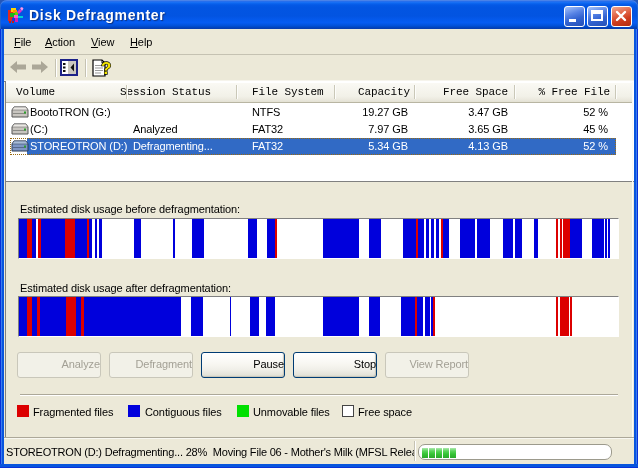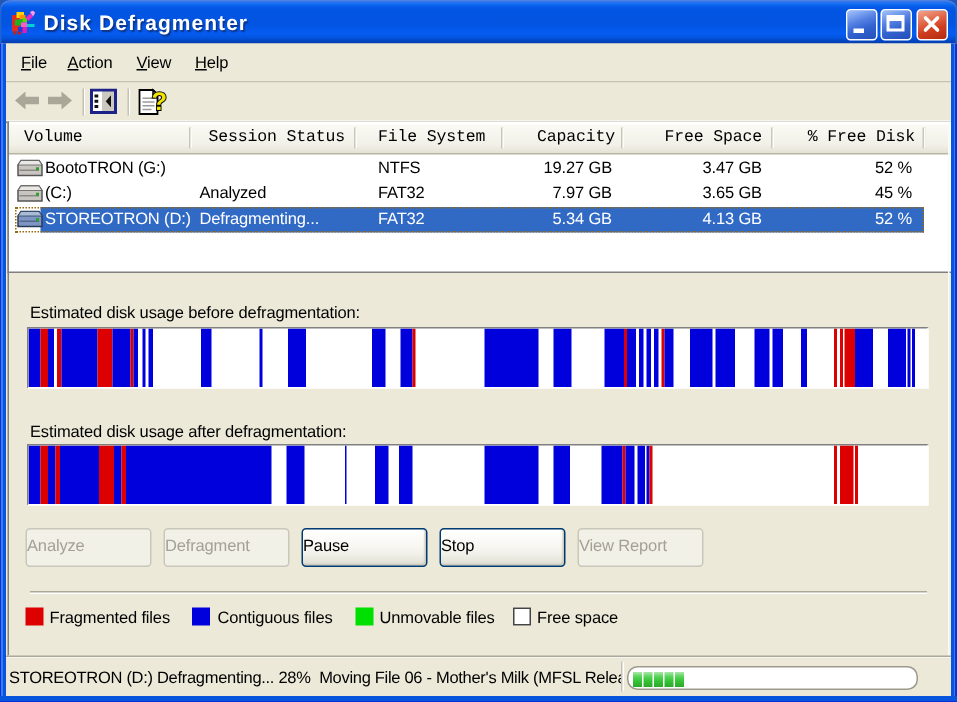--- a/index.html
+++ b/index.html
@@ -32,21 +32,21 @@
 .row{position:absolute;left:5px;width:536px;height:17px;}
 .cell{position:absolute;top:2px;white-space:nowrap;}
 .rnum{text-align:right;}
 #selbg{position:absolute;left:22px;top:0px;width:589px;height:17px;background:#316AC5;}
 .selrow .cell{color:#fff;z-index:2;}
 #focusrect{position:absolute;left:5px;top:0px;width:606px;height:17px;border:1px dotted #9A6A10;box-sizing:border-box;}
 
 .lbl{color:#000;}
 .bar{left:18px;width:601px;height:41px;background:#fff;border-top:1px solid #808080;border-left:1px solid #808080;border-right:1px solid #FFFFFF;border-bottom:1px solid #FFFFFF;box-sizing:border-box;}
 
-.btn{top:352px;width:84px;height:26px;border-radius:3px;box-sizing:border-box;text-align:left;line-height:23px;font-size:11px;}
+.btn{top:352px;width:84px;height:26px;border-radius:3px;box-sizing:border-box;text-align:right;line-height:23px;font-size:11px;}
 .btnE{border:1px solid #003C74;background:linear-gradient(180deg,#FFFFFF 0%,#F8F7F2 45%,#F0EFE8 70%,#E5E4DA 90%,#DDDBCF 100%);box-shadow:inset -1px -1px 1px #C8C6B8;}
 .btnD{border:1px solid #C9C7BA;background:#F2F1E8;color:#A3A095;}
 
 .sq{top:405px;width:12px;height:12px;box-sizing:border-box;}
 .leglbl{top:406px;}
 
 #sbTopLine{left:4px;top:437px;width:630px;height:1px;background:#ACA899;border-bottom:1px solid #F8F7F0;}
 #statusbar{left:4px;top:439px;width:630px;height:25px;background:#ECE9D8;}
 #stext{position:absolute;left:2px;top:7px;width:410px;overflow:hidden;white-space:nowrap;letter-spacing:-0.2px;}
 #ssep{position:absolute;left:410px;top:2px;width:1px;height:20px;background:#C5C2B2;border-right:1px solid #fff;}
@@ -119,25 +119,25 @@
   <rect x="3" y="13" width="8" height="1" fill="#9a9a9a"></rect>
       <rect x="3" y="15.5" width="6" height="1" fill="#9a9a9a"></rect>
   <text x="9" y="16.5" font-family="Liberation Sans" font-size="17" font-weight="bold" fill="#F2E400" stroke="#000" stroke-width="1.3" paint-order="stroke">?</text>
  </svg>
 </div>
 
 <div class="abs" id="clientTop"></div>
 <div class="abs" id="list"></div>
 <div class="abs" id="lhdr">
  <span class="hc" style="left:10px">Volume</span>
- <span class="hc" style="left:133px">Session Status</span>
+ <span class="hc" style="left:114px">Session Status</span>
  <span class="hc" style="left:246px">File System</span>
  <span class="hc rnum" style="left:329px;width:75px">Capacity</span>
  <span class="hc rnum" style="left:409px;width:93px">Free Space</span>
- <span class="hc rnum" style="left:510px;width:94px">% Free Disk</span>
+ <span class="hc rnum" style="left:510px;width:94px">% Free File</span>
  <div class="hsep" style="left:120px"></div>
  <div class="hsep" style="left:230px"></div>
  <div class="hsep" style="left:328px"></div>
  <div class="hsep" style="left:408px"></div>
  <div class="hsep" style="left:508px"></div>
  <div class="hsep" style="left:609px"></div>
 </div>
 <div class="row" style="top:104px">
  <svg class="cell" style="left:6px;top:2px" width="18" height="13" viewBox="0 0 18 13">
   <polygon points="3,1 15,1 17,4 17,11 1,11 1,4" fill="#C8C5C0" stroke="#555" stroke-width="1"></polygon>

